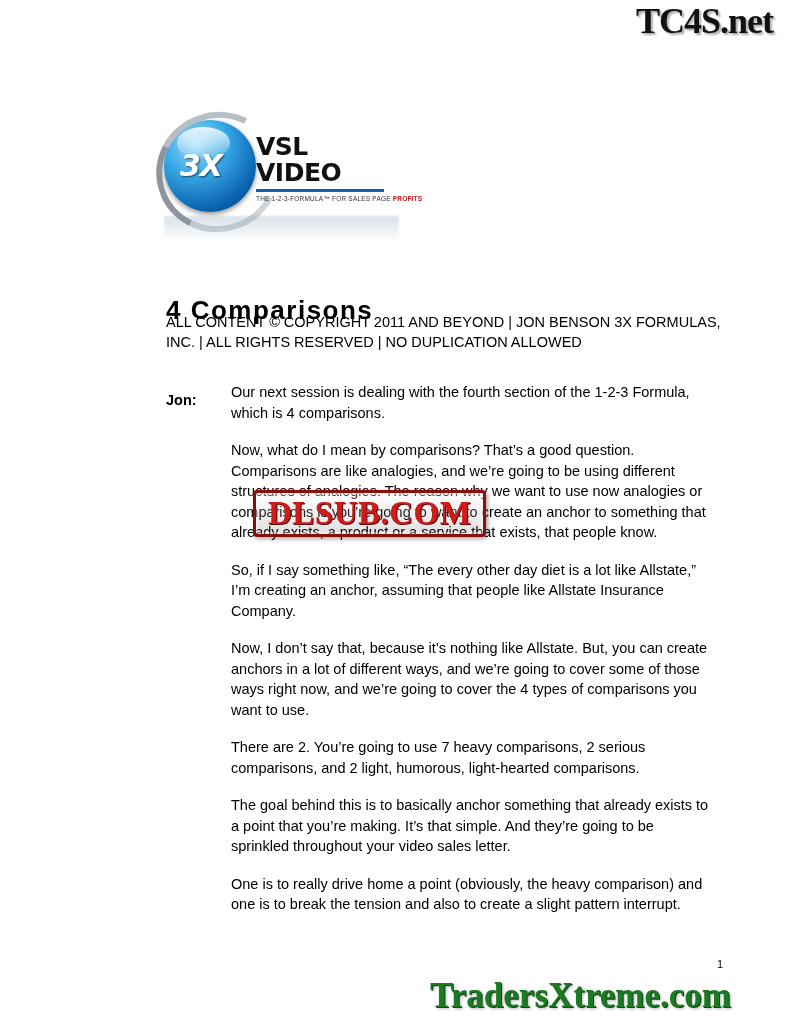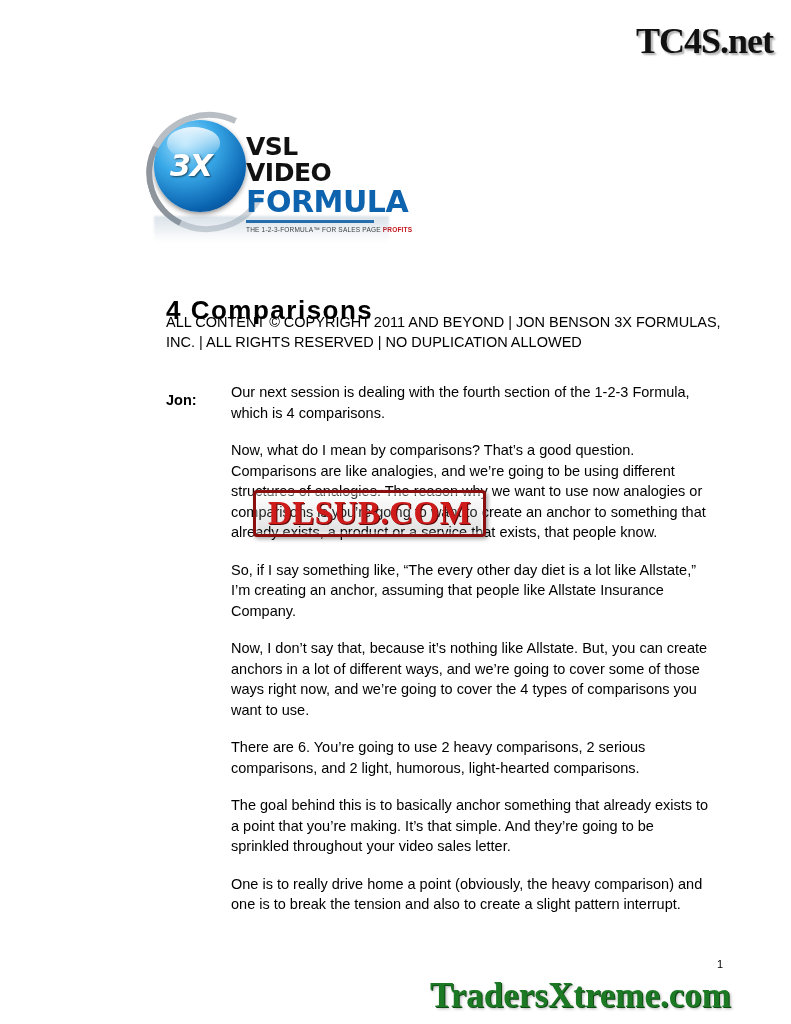--- a/index.html
+++ b/index.html
@@ -12,35 +12,35 @@
     height: 1024px;
     position: relative;
     font-family: "Liberation Sans", sans-serif;
     color: #000000;
     overflow: hidden;
   }
 
   
   .top-watermark {
     position: absolute;
-    top: 20px;
+    top: 0;
     right: 18px;
     font-family: "Liberation Serif", serif;
     font-weight: bold;
     font-size: 36px;
     letter-spacing: -1px;
     color: #111111;
     text-shadow: 1px 1px 0 #bbbbbb, 2px 2px 2px rgba(0,0,0,0.35);
     white-space: nowrap;
   }
 
   
   .logo-wrap {
     position: absolute;
-    left: 154px;
+    left: 164px;
     top: 112px;
     width: 235px;
     height: 120px;
     text-decoration: underline;
   }
   .logo-sphere {
     position: absolute;
     left: 0;
     top: 8px;
     width: 92px;
@@ -220,37 +220,36 @@
 <body>
 
 <div class="top-watermark">TC4S.net</div>
 
 <div class="logo-wrap">
   <div class="logo-sphere"></div>
   <div class="logo-ring"></div>
   <div class="logo-3x">3X</div>
   <div class="logo-text">
     <div class="logo-line1">VSL VIDEO</div>
-    <div class="logo-line2">FORMULA</div>
     <div class="logo-rule"></div>
     <div class="logo-tag"><span>THE 1-2-3-FORMULA</span><span>™ FOR SALES PAGE </span><b>PROFITS</b></div>
   </div>
   <div class="logo-reflection"></div>
 </div>
 
 <h1 class="doc-title">4 Comparisons</h1>
 <div class="copyright">ALL CONTENT © COPYRIGHT 2011 AND BEYOND  |  JON BENSON 3X FORMULAS, INC.  |  ALL RIGHTS RESERVED  | NO DUPLICATION ALLOWED</div>
 
 <div class="speaker">Jon:</div>
 <div class="body-col">
   <p>Our next session is dealing with the fourth section of the 1-2-3 Formula, which is 4 comparisons.</p>
   <p>Now, what do I mean by comparisons?  That’s a good question.  Comparisons are like analogies, and we’re going to be using different structures of analogies.  The reason why we want to use now analogies or comparisons is you’re going to want to create an anchor to something that already exists, a product or a service that exists, that people know.</p>
   <p>So, if I say something like, “The every other day diet is a lot like Allstate,” I’m creating an anchor, assuming that people like Allstate Insurance Company.</p>
   <p>Now, I don’t say that, because it’s nothing like Allstate.  But, you can create anchors in a lot of different ways, and we’re going to cover some of those ways right now, and we’re going to cover the 4 types of comparisons you want to use.</p>
-  <p>There are 6.  You’re going to use 2 heavy comparisons, 2 serious comparisons, and 2 light, humorous, light-hearted comparisons.</p>
+  <p>There are 2.  You’re going to use 7 heavy comparisons, 2 serious comparisons, and 2 light, humorous, light-hearted comparisons.</p>
   <p>The goal behind this is to basically anchor something that already exists to a point that you’re making.  It’s that simple.  And they’re going to be sprinkled throughout your video sales letter.</p>
   <p>One is to really drive home a point (obviously, the heavy comparison) and one is to break the tension and also to create a slight pattern interrupt.</p>
 </div>
 
 <div class="center-watermark">DLSUB.COM</div>
 
 <div class="page-number">1</div>
 
 <div class="bottom-watermark">TradersXtreme.com</div>
 

